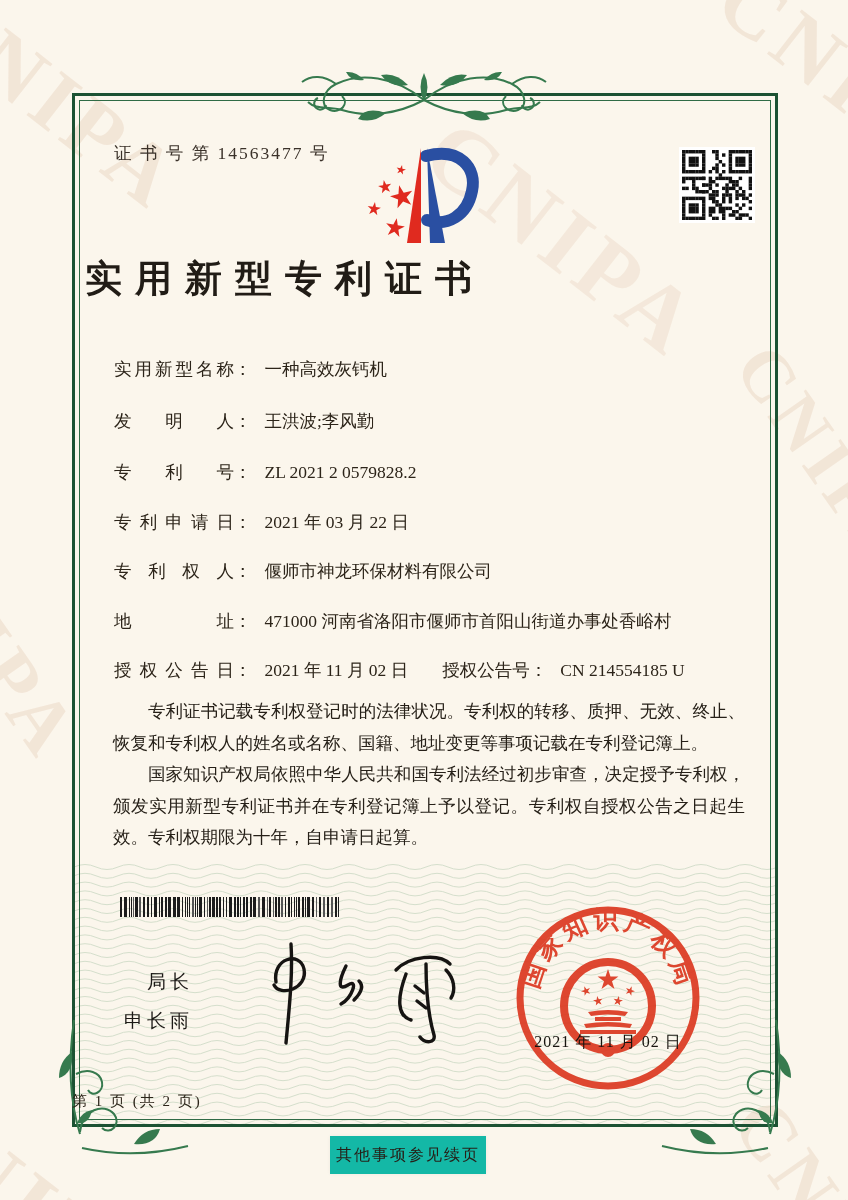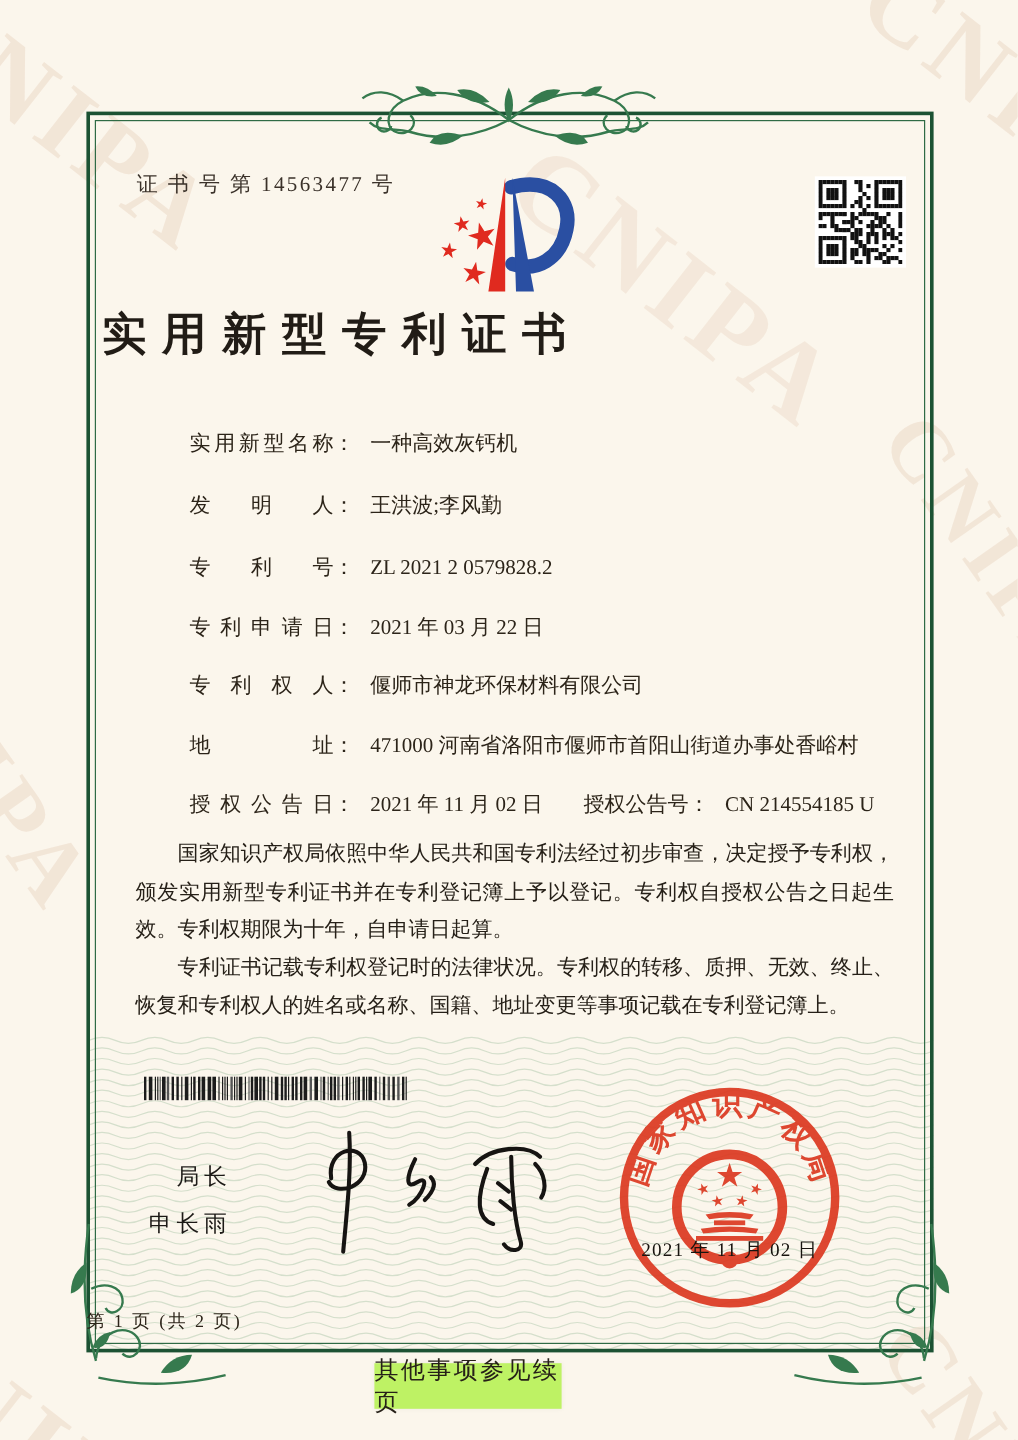--- a/index.html
+++ b/index.html
@@ -30,21 +30,21 @@
   .qr-box { position:absolute; left:679px; top:147px; width:76px; height:76px;
             background:#fff; z-index:5; padding:3px; }
   .title { position:absolute; left:72px; top:254px; width:590px; text-align:left;
            z-index:5; font-size:37px; font-weight:700; letter-spacing:13px;
            text-indent:13px; color:#211c16; }
 
   
   .frow { position:absolute; left:114px; z-index:5; font-size:17.5px; color:#2c2419;
           white-space:nowrap; }
   .flabel { display:inline-block; width:120px; text-align:justify; text-align-last:justify;
-            vertical-align:bottom;margin-left:44px; }
+            vertical-align:bottom; }
   .flabel2 { display:inline-block; }
   .fcolon { display:inline-block; }
   .fvalue { display:inline-block; margin-left:13px; }
   .grp2 { margin-left:34px;text-align:center; }
 
   
   .body-text { position:absolute; left:113px; top:696px; width:632px; z-index:5;
                font-size:17.5px; line-height:31.5px; color:#262018; text-align:justify; }
   .body-text p { text-indent:2em; }
 
@@ -60,23 +60,23 @@
                   stroke-linecap:round; stroke-linejoin:round; }
 
   
   #seal-svg { position:absolute; left:508px; top:898px; z-index:5; opacity:.93; }
   .seal-date { position:absolute; left:508px; top:1032px; width:200px; z-index:6;
                text-align:center; font-size:16px; letter-spacing:1px; color:#17140f; }
 
   
   .page-footer { position:absolute; left:72px; top:1092px; width:660px; z-index:5;
                  text-align:left; font-size:15px; letter-spacing:2px; color:#2c2419; }
-  .cont-note { position:absolute; left:312px; top:1136px; width:156px; height:38px;
-               background:#bef264; z-index:5; display:flex; align-items:center;
-               justify-content:center; font-size:20px; letter-spacing:2px; color:#262018;
+  .cont-note { position:absolute; left:330px; top:1136px; width:156px; height:38px;
+               background:#14b8a6; z-index:5; display:flex; align-items:center;
+               justify-content:center; font-size:16px; letter-spacing:2px; color:#262018;
                box-shadow:0 0 4px rgba(0,0,0,0.05); }
 </style>
 </head>
 <body>
 
 <div class="page">
 
   <svg id="waves-svg" width="704" height="264">
       <path d="M0 5.0 q11 -5 22 0 t 22 0 q11 -5 22 0 t 22 0 q11 -5 22 0 t 22 0 q11 -5 22 0 t 22 0 q11 -5 22 0 t 22 0 q11 -5 22 0 t 22 0 q11 -5 22 0 t 22 0 q11 -5 22 0 t 22 0 q11 -5 22 0 t 22 0 q11 -5 22 0 t 22 0 q11 -5 22 0 t 22 0 q11 -5 22 0 t 22 0 q11 -5 22 0 t 22 0 q11 -5 22 0 t 22 0 q11 -5 22 0 t 22 0 q11 -5 22 0 t 22 0"></path>
       <path d="M0 13.8 q11 -5 22 0 t 22 0 q11 -5 22 0 t 22 0 q11 -5 22 0 t 22 0 q11 -5 22 0 t 22 0 q11 -5 22 0 t 22 0 q11 -5 22 0 t 22 0 q11 -5 22 0 t 22 0 q11 -5 22 0 t 22 0 q11 -5 22 0 t 22 0 q11 -5 22 0 t 22 0 q11 -5 22 0 t 22 0 q11 -5 22 0 t 22 0 q11 -5 22 0 t 22 0 q11 -5 22 0 t 22 0 q11 -5 22 0 t 22 0 q11 -5 22 0 t 22 0"></path>
@@ -421,22 +421,22 @@
     <span class="flabel">专利权人</span><span class="fcolon">：</span><span class="fvalue">偃师市神龙环保材料有限公司</span>
   </div>
   <div class="frow" style="top:609px">
     <span class="flabel">地址</span><span class="fcolon">：</span><span class="fvalue">471000 河南省洛阳市偃师市首阳山街道办事处香峪村</span>
   </div>
   <div class="frow" style="top:658px">
     <span class="flabel">授权公告日</span><span class="fcolon">：</span><span class="fvalue">2021 年 11 月 02 日</span><span class="grp2"><span class="flabel2">授权公告号</span><span class="fcolon">：</span><span class="fvalue">CN 214554185 U</span></span>
   </div>
 
   <div class="body-text">
+    <p>专利证书记载专利权登记时的法律状况。专利权的转移、质押、无效、终止、恢复和专利权人的姓名或名称、国籍、地址变更等事项记载在专利登记簿上。</p>
     <p>国家知识产权局依照中华人民共和国专利法经过初步审查，决定授予专利权，颁发实用新型专利证书并在专利登记簿上予以登记。专利权自授权公告之日起生效。专利权期限为十年，自申请日起算。</p>
-    <p>专利证书记载专利权登记时的法律状况。专利权的转移、质押、无效、终止、恢复和专利权人的姓名或名称、国籍、地址变更等事项记载在专利登记簿上。</p>
   </div>
 
   <svg id="barcode-svg" width="224" height="20">
       <rect x="0" y="0" width="2" height="20" fill="#1c1c1c"></rect>
       <rect x="4" y="0" width="3" height="20" fill="#1c1c1c"></rect>
       <rect x="9" y="0" width="1" height="20" fill="#1c1c1c"></rect>
       <rect x="11" y="0" width="1" height="20" fill="#1c1c1c"></rect>
       <rect x="13" y="0" width="1" height="20" fill="#555"></rect>
       <rect x="15" y="0" width="3" height="20" fill="#1c1c1c"></rect>
       <rect x="19" y="0" width="2" height="20" fill="#555"></rect>

